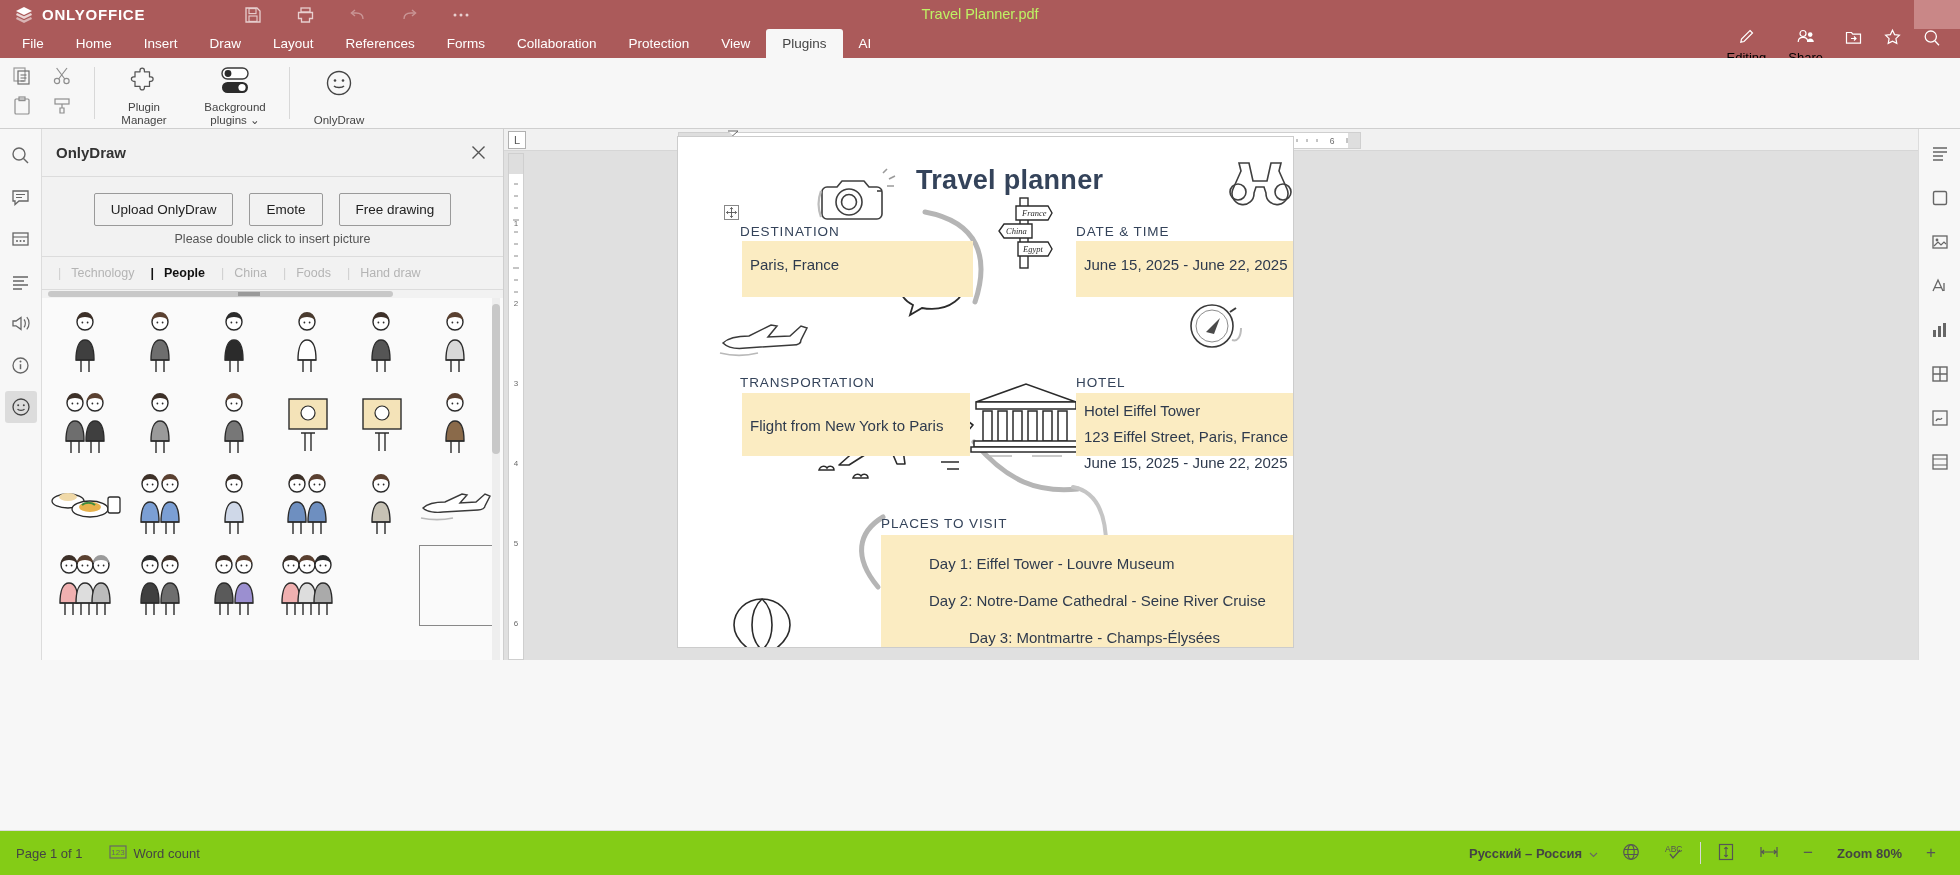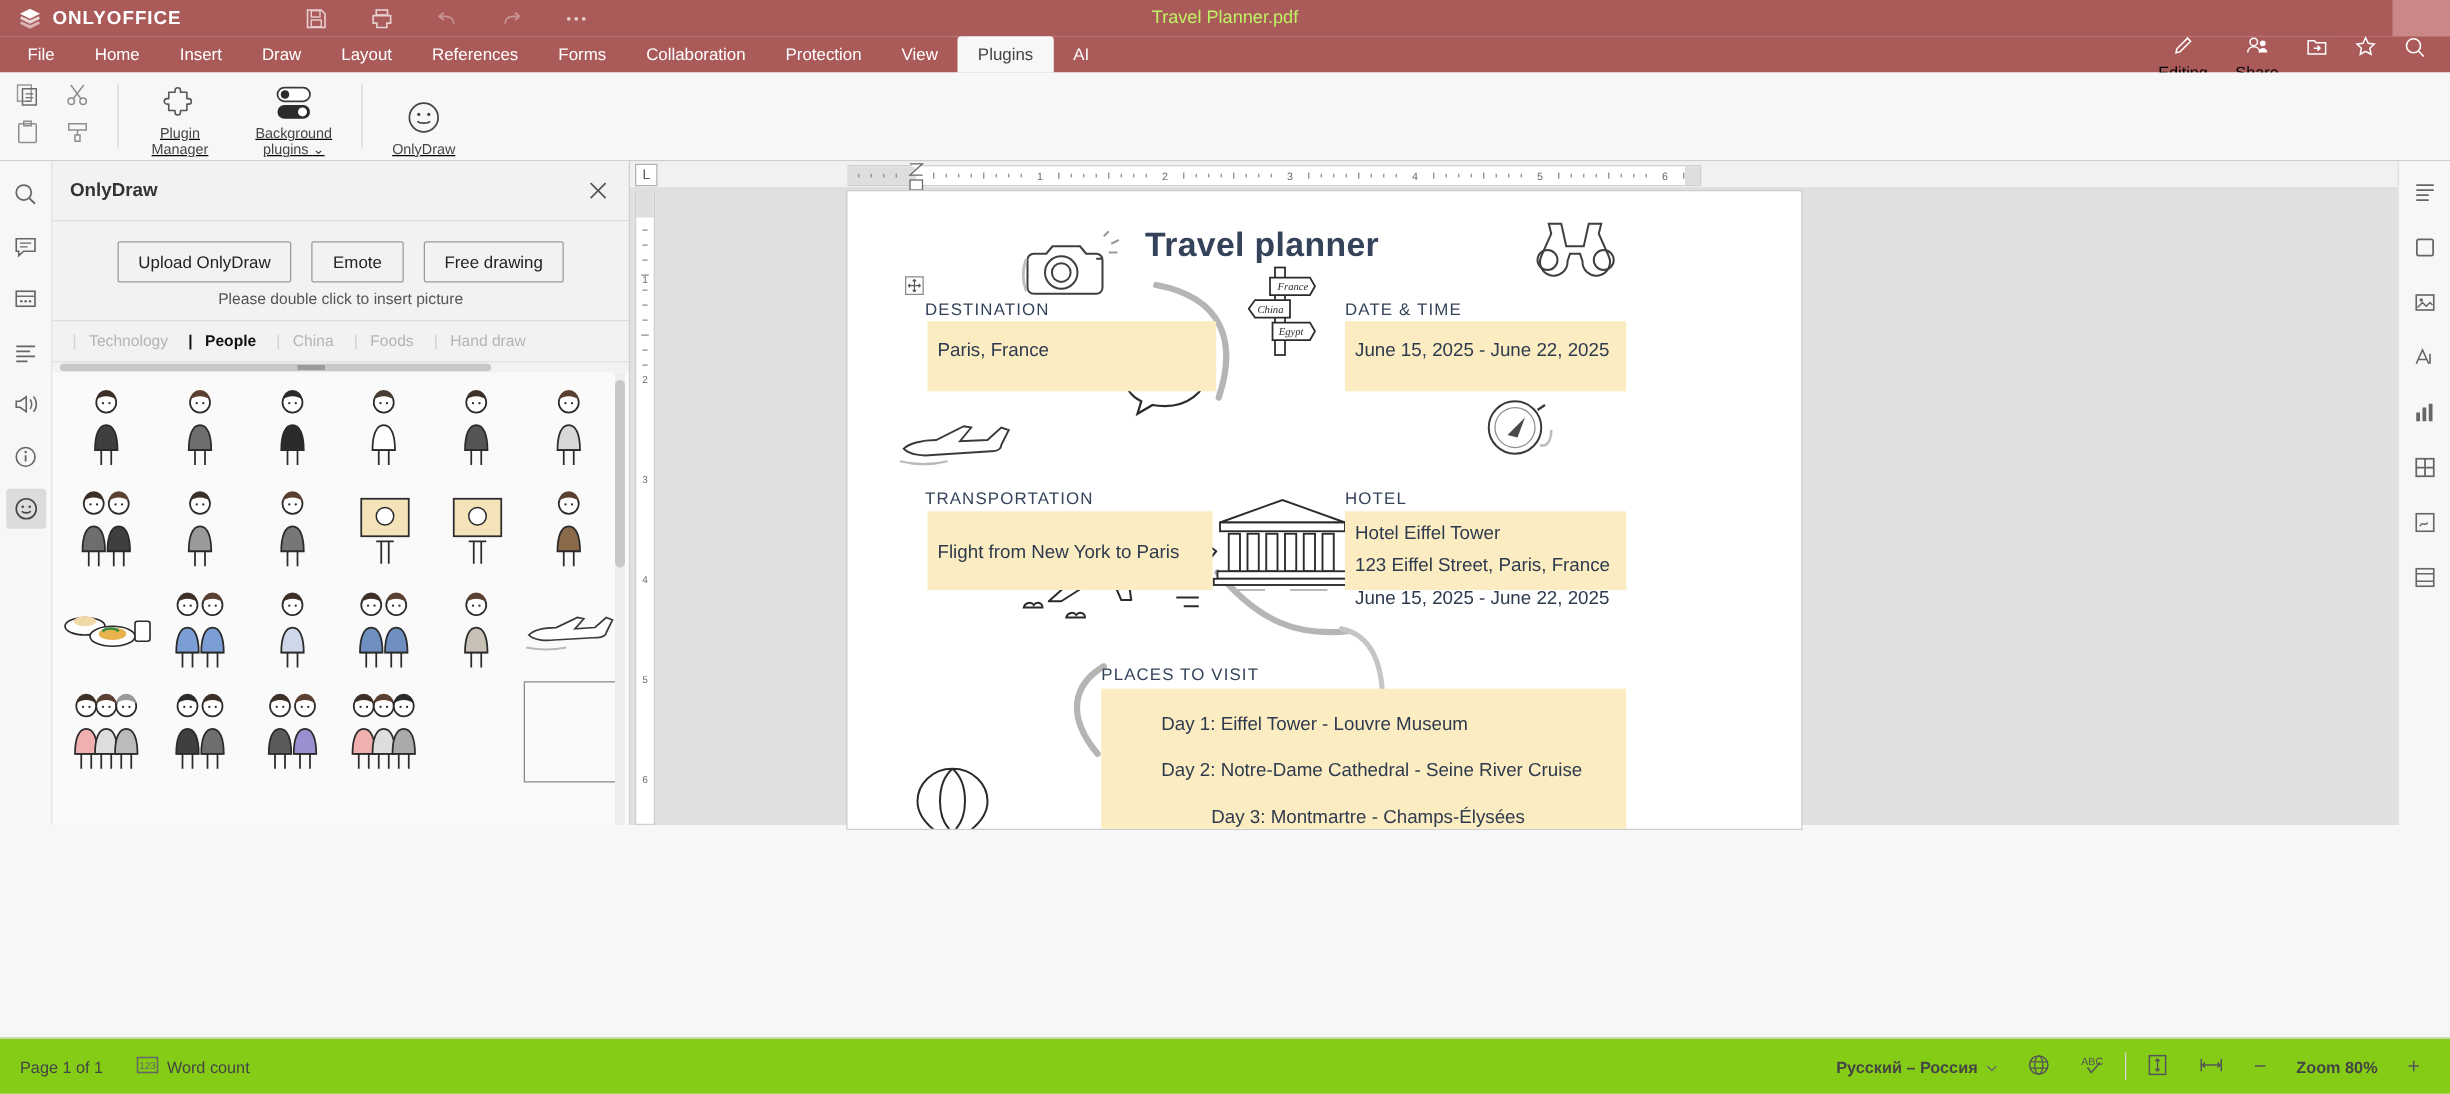--- a/index.html
+++ b/index.html
@@ -48,21 +48,21 @@
     position:absolute; left:0; top:58px; width:1960px; height:71px;
     background:#f7f7f7; border-bottom:1px solid #cfcfcf;
     display:flex; align-items:center;
   }
   .clip-group{ width:88px; height:71px; display:flex; flex-direction:column;
      justify-content:center; padding-left:12px; }
   .clip-row{ display:flex; gap:20px; height:30px; align-items:center;}
   .vsep{ width:1px; height:52px; background:#d8d8d8; margin:0 6px;}
   .rb-item{
     width:86px; height:66px; display:flex; flex-direction:column; align-items:center;
-    justify-content:flex-end; padding-top:6px; cursor:pointer;text-decoration:underline;
+    justify-content:space-between; padding-top:6px; cursor:pointer;
   }
   .rb-ico{ height:30px; display:flex; align-items:center; justify-content:center;}
   .rb-lbl{ font-size:11.5px; color:#444; text-align:center; line-height:12.5px; margin-top:3px;}
   .rb-item.wide{ width:96px; }
   .rb-item.draw .rb-ico{ height:34px; }
 
   
   .rail{
     position:absolute; left:0; top:129px; width:42px; height:531px;
     background:#f7f7f7; border-right:1px solid #dcdcdc;
@@ -120,21 +120,21 @@
     font-size:11px; color:#555;}
   .hruler{ position:absolute; left:174px; top:3px; width:683px; height:17px; background:#fff;
     border:1px solid #cfcfcf; }
   .hruler .greyL{ position:absolute; left:0; top:0; width:54px; height:100%; background:#dedede;}
   .hruler .greyR{ position:absolute; right:0; top:0; width:12px; height:100%; background:#dedede;}
   .indent-marker{ position:absolute; left:48px; top:-3px; width:12px; height:23px;}
   .ruler-ticks{ position:absolute; inset:0; font-size:8px; color:#777;}
   .vruler{ position:absolute; left:4px; top:24px; width:16px; height:507px; background:#fff;
      border:1px solid #cfcfcf;}
   .page{
-    position:absolute; left:174px; top:24px; width:763px; height:510px;
+    position:absolute; left:174px; top:8px; width:615px; height:510px;
     background:#fff; box-shadow:0 0 0 1px #cccccc;
     overflow:hidden;
   }
   .docscroll{ position:absolute; right:0; top:0; width:14px; height:531px; background:#f1f1f1;
      border-left:1px solid #dcdcdc;}
   .docscroll .up,.docscroll .dn{ position:absolute; left:0; width:14px; height:14px;
      display:flex;align-items:center;justify-content:center; }
   .docscroll .up{ top:0;} .docscroll .dn{ bottom:0;}
   .docscroll .thumb{ position:absolute; left:2px; top:18px; width:10px; height:470px;
      background:#cdcdcd; border-radius:5px;}

